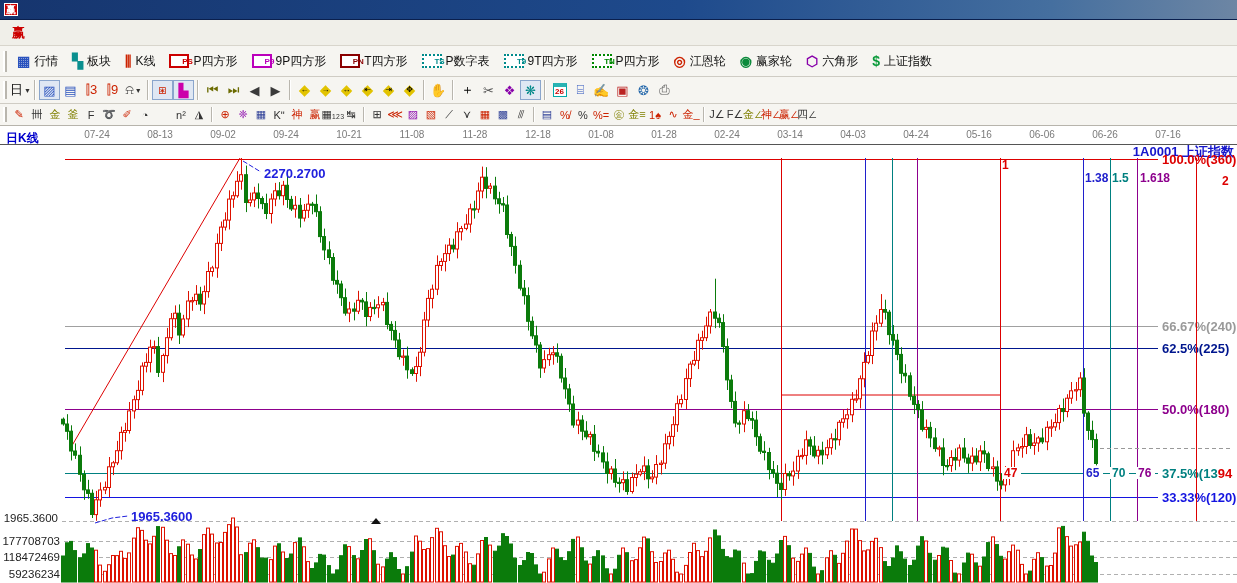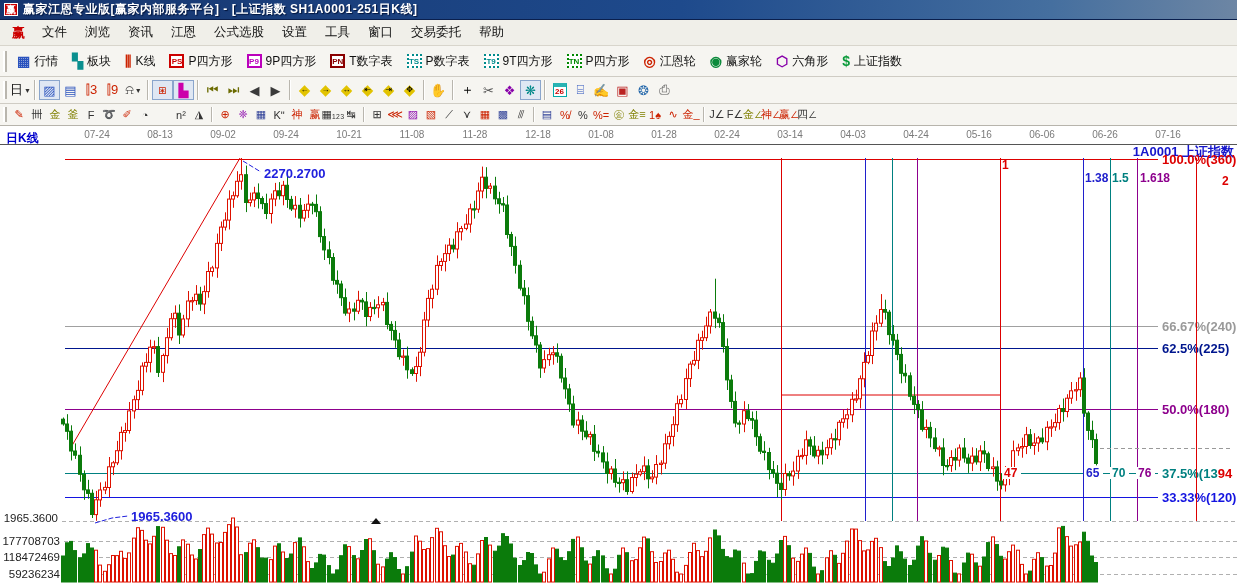--- a/index.html
+++ b/index.html
@@ -21,21 +21,21 @@
   
   .toolbar { display:flex; align-items:center; background:#f6f5f1; border-bottom:1px solid #cfccc4; }
   .tb-main { height:31px; padding-left:2px; }
   .tb-icons { height:27px; padding-left:2px; }
   .tb-draw { height:22px; padding-left:2px; border-bottom:1px solid #b7b4ac; }
   .grip { width:4px; height:70%; border-left:2px solid #fff; border-right:2px solid #b9b6ae; margin:0 3px 0 1px; }
   .sep { width:2px; height:75%; border-left:1px solid #b9b6ae; border-right:1px solid #fff; margin:0 3px; }
   .tb-btn { display:flex; align-items:center; gap:4px; padding:2px 6px; border:1px solid transparent;
     font-size:12px; color:#111; white-space:nowrap; cursor:default; }
   .badge { width:15px; height:14px; display:flex; align-items:center; justify-content:center;
-    font-size:8px; font-weight:bold; background:#fff; }
+    font-size:8px; font-weight:bold; background:#fff;padding-left:16px; }
   .ico { font-size:14px; line-height:1; }
   .ibtn { width:21px; height:20px; display:flex; align-items:center; justify-content:center;
     border:1px solid transparent; font-size:13px; position:relative; cursor:default; }
   .ibtn.sel { border:1px solid #8aa5cc; background:#dfe7f3; }
   .ibtn .dd { font-size:7px; color:#333; margin-left:1px; }
   .dia { position:relative; color:#e2c300; font-size:15px; }
   .dia .ov { position:absolute; left:50%; top:50%; transform:translate(-50%,-54%);
     font-size:8px; color:#000; }
   .cal { width:14px; height:14px; border:1px solid #0aa; border-top:4px solid #2ab3b3;
     background:#fff; color:#c00; font-size:8px; font-weight:bold; text-align:center; line-height:9px; }
@@ -43,37 +43,24 @@
     font-size:11px; border:1px solid transparent; cursor:default; white-space:nowrap; }
   
   .chart-wrap { position:relative; width:1237px; height:457px; background:#fff; }
   svg text { font-family:"Liberation Sans", sans-serif; }
 </style>
 </head>
 <body>
 
 <div class="titlebar">
   <span class="app-logo">赢</span>
-  <span class="ttl">赢家江恩专业版[赢家内部服务平台] - [上证指数  SH1A0001-251日K线]</span>
 </div>
 
 <div class="menubar">
   <span class="menu-logo">赢</span>
-  <span id="menu-items" style="display:flex">
-      <span class="menu-item">文件</span>
-      <span class="menu-item">浏览</span>
-      <span class="menu-item">资讯</span>
-      <span class="menu-item">江恩</span>
-      <span class="menu-item">公式选股</span>
-      <span class="menu-item">设置</span>
-      <span class="menu-item">工具</span>
-      <span class="menu-item">窗口</span>
-      <span class="menu-item">交易委托</span>
-      <span class="menu-item">帮助</span>
-    </span>
 </div>
 
 <div class="toolbar tb-main" id="tb-main">
     <span class="grip"></span>
     <span class="tb-btn">
       <span class="ico" style="color:#2a52be;font-weight:bold">▦</span>
       <span>行情</span>
     </span>
     <span class="tb-btn">
       <span class="ico" style="color:#0a8f8f;font-weight:bold">▚</span>
@@ -86,21 +73,21 @@
     <span class="tb-btn">
       <span class="badge" style="border:2px solid #cc0000;color:#cc0000">PS</span>
       <span>P四方形</span>
     </span>
     <span class="tb-btn">
       <span class="badge" style="border:2px solid #bb00bb;color:#bb00bb">P9</span>
       <span>9P四方形</span>
     </span>
     <span class="tb-btn">
       <span class="badge" style="border:2px solid #8a0000;color:#8a0000">PN</span>
-      <span>T数字表</span>
+      <span>T四方形</span>
     </span>
     <span class="tb-btn">
       <span class="badge" style="border:2px dotted #008b8b;color:#008b8b">TS</span>
       <span>P数字表</span>
     </span>
     <span class="tb-btn">
       <span class="badge" style="border:2px dotted #008b8b;color:#008b8b">T9</span>
       <span>9T四方形</span>
     </span>
     <span class="tb-btn">

